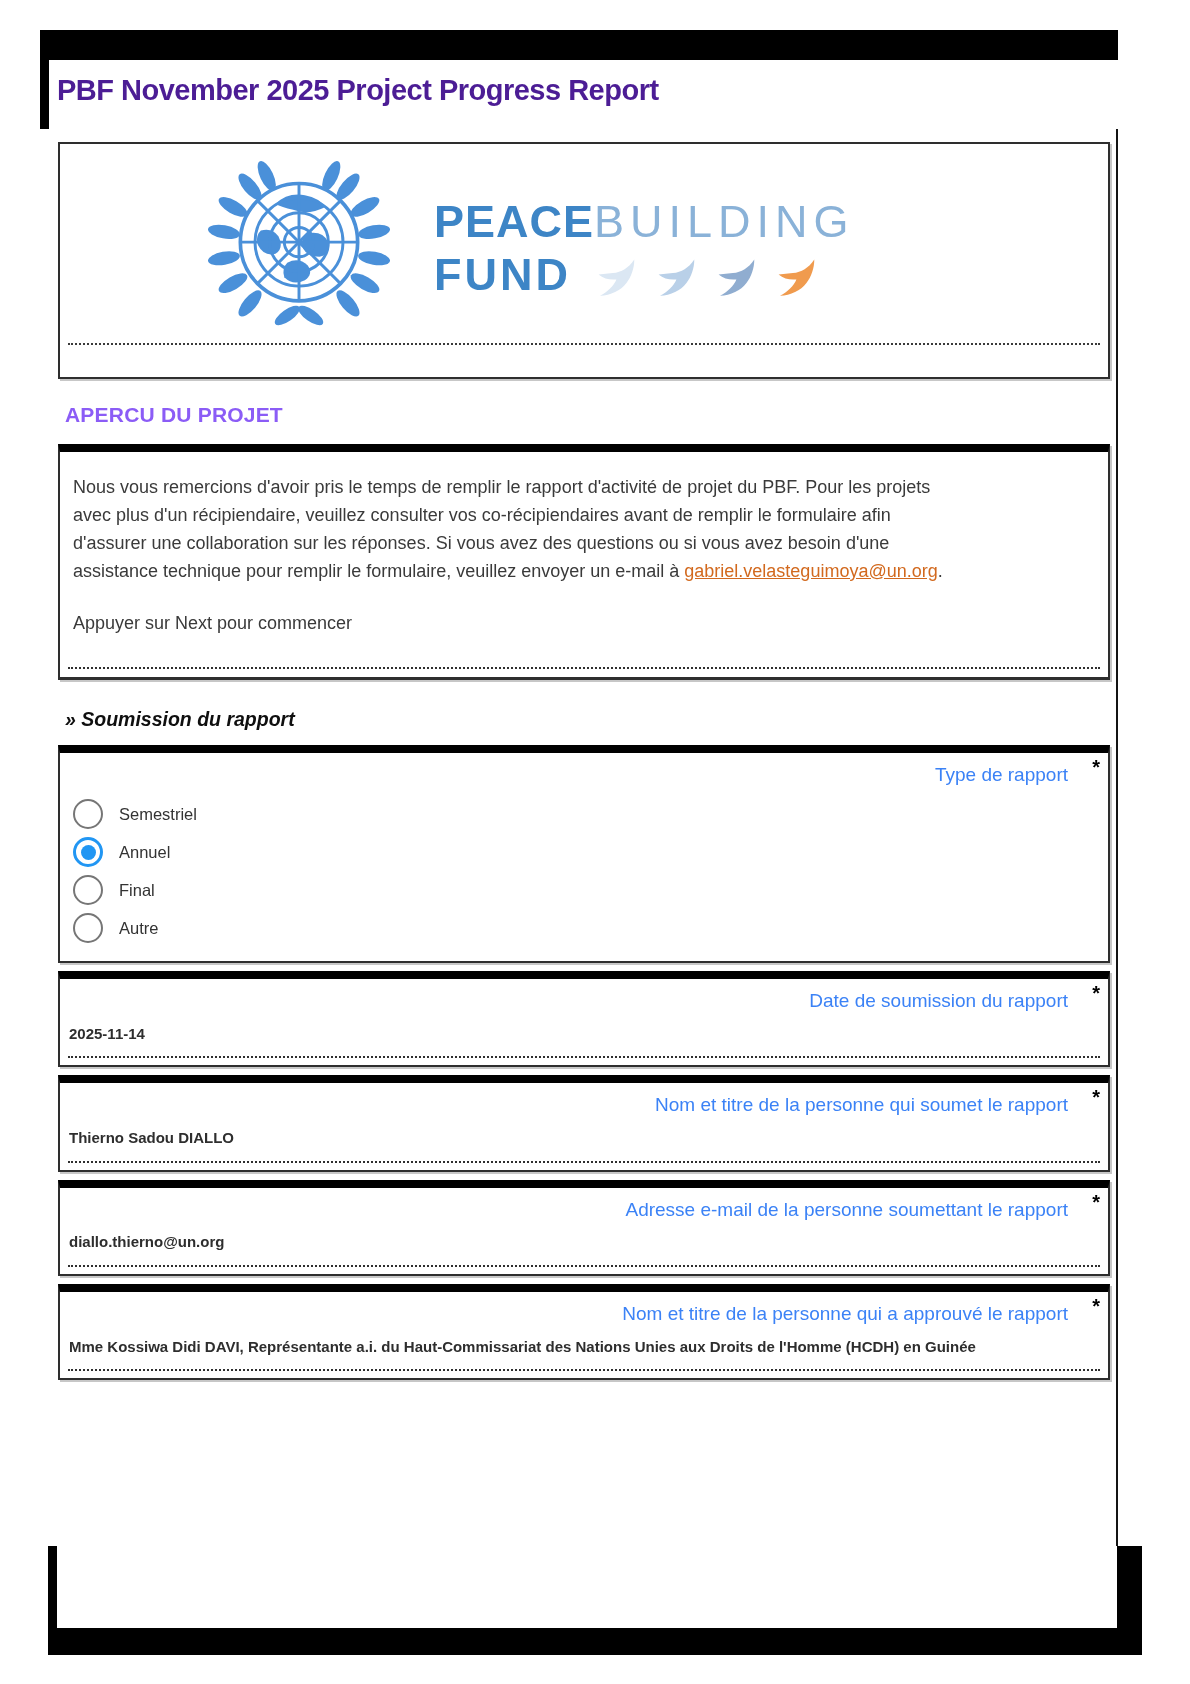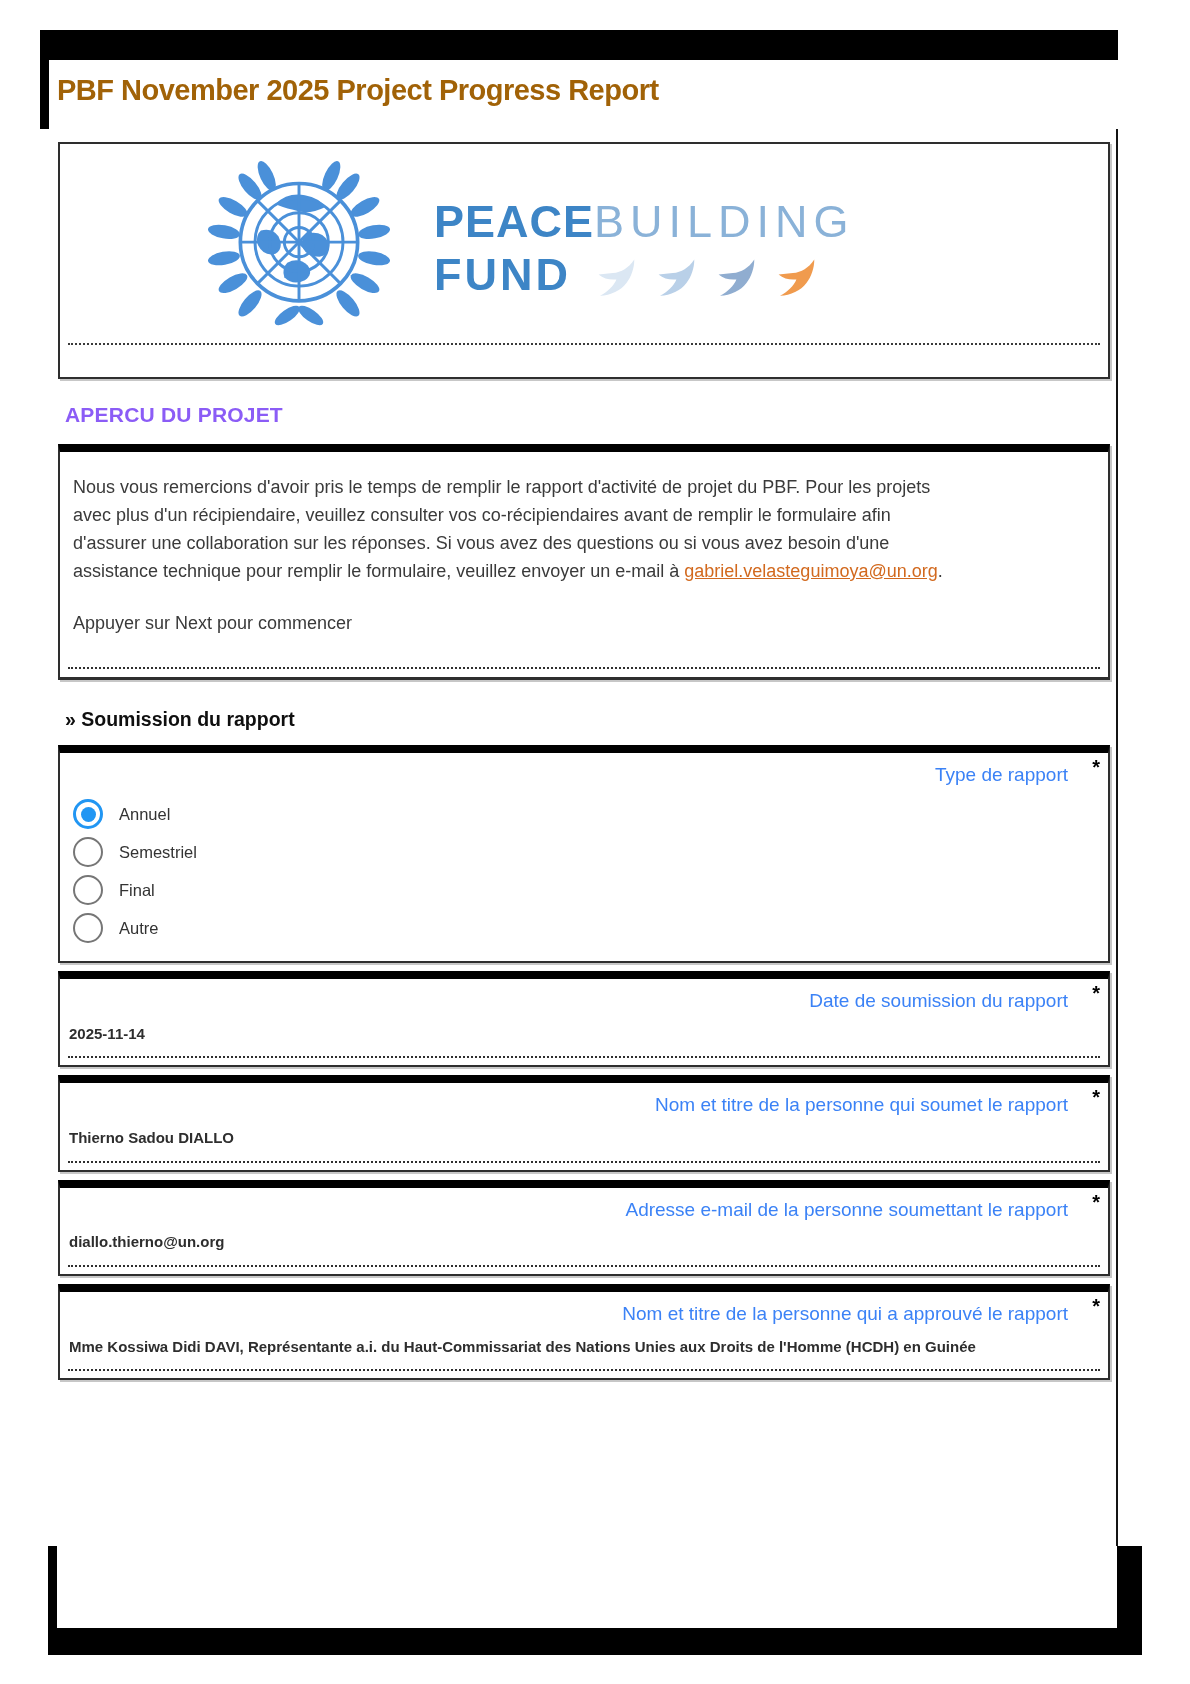--- a/index.html
+++ b/index.html
@@ -7,21 +7,21 @@
   .canvas{position:relative;width:1190px;height:1684px;background:#fff;overflow:hidden;}
 
   
   .topbar{position:absolute;left:40px;top:30px;width:1078px;height:30px;background:#000;}
   
   .outer-right-border{position:absolute;left:1116px;top:60px;width:2px;height:1486px;background:#141414;}
 
   
   .title-block{position:absolute;left:40px;top:60px;width:1078px;box-sizing:border-box;
     border-left:9px solid #000;background:#fff;padding:14px 0 22px 8px;}
-  .page-title{font-size:29px;font-weight:700;color:#a16207;letter-spacing:-0.5px;}
+  .page-title{font-size:29px;font-weight:700;color:#4c1d95;letter-spacing:-0.5px;}
 
   
   .content{position:absolute;left:58px;top:142px;width:1052px;}
 
   .boxshadow{box-shadow:2px 2px 0 rgba(0,0,0,0.22);}
 
   
   .logo-box{position:relative;box-sizing:border-box;height:237px;border:2px solid #2e2e2e;background:#fff;}
   .logo-row{display:flex;align-items:center;gap:44px;padding:16px 0 0 148px;}
   .emblem svg{display:block;}
@@ -41,21 +41,21 @@
   
   .intro-box{position:relative;box-sizing:border-box;margin-top:17px;background:#fff;
     border-top:8px solid #000;border-left:2px solid #2e2e2e;border-right:2px solid #2e2e2e;border-bottom:3px solid #2e2e2e;
     padding:22px 145px 40px 13px;}
   .intro-box p{margin:0;font-size:18px;line-height:1.55;color:#3a3a3a;}
   .intro-box p + p{margin-top:24px;}
   .email-link{color:var(--link_orange,#d2691e);text-decoration:underline;cursor:pointer;}
   .intro-dotted{position:absolute;left:8px;right:8px;bottom:8px;border-bottom:2px dotted #2e2e2e;}
 
   
-  .group-heading{margin:28px 0 14px 7px;font-size:19.5px;font-weight:700;color:#0f0f0f;}
+  .group-heading{margin:28px 0 14px 7px;font-size:19.5px;font-weight:700;color:#0f0f0f;font-style:italic;}
 
   
   .field-box{position:relative;box-sizing:border-box;background:#fff;margin-bottom:8px;
     border-top:8px solid #000;border-left:2px solid #2e2e2e;border-right:2px solid #2e2e2e;border-bottom:2px solid #2e2e2e;
     padding:10px 40px 20px 9px;}
   .field-label{font-size:19px;color:#3b82f6;line-height:1.25;text-align:right;}
   .field-value{margin-top:10px;font-size:15px;font-weight:700;color:#2e2e2e;line-height:1.5;}
   .req{position:absolute;top:4px;right:8px;font-size:20px;font-weight:700;color:#000;line-height:1;}
   .field-dotted{position:absolute;left:8px;right:8px;bottom:7px;border-bottom:2px dotted #2e2e2e;}
 
@@ -172,27 +172,27 @@
       <p>Appuyer sur Next pour commencer</p>
       <div class="intro-dotted"></div>
     </div>
 
     <div class="group-heading">» Soumission du rapport</div>
 
     <div class="field-box radio-box boxshadow">
       <span class="req">*</span>
       <div class="field-label">Type de rapport</div>
       <div class="radio-list">
+        <div class="radio-row">
+          <span class="radio-circle"></span>
+          <span class="radio-label">Semestriel</span>
+        </div>
         <div class="radio-row selected">
           <span class="radio-circle"></span>
           <span class="radio-label">Annuel</span>
-        </div>
-        <div class="radio-row">
-          <span class="radio-circle"></span>
-          <span class="radio-label">Semestriel</span>
         </div>
         <div class="radio-row">
           <span class="radio-circle"></span>
           <span class="radio-label">Final</span>
         </div>
         <div class="radio-row">
           <span class="radio-circle"></span>
           <span class="radio-label">Autre</span>
         </div>
       </div>

